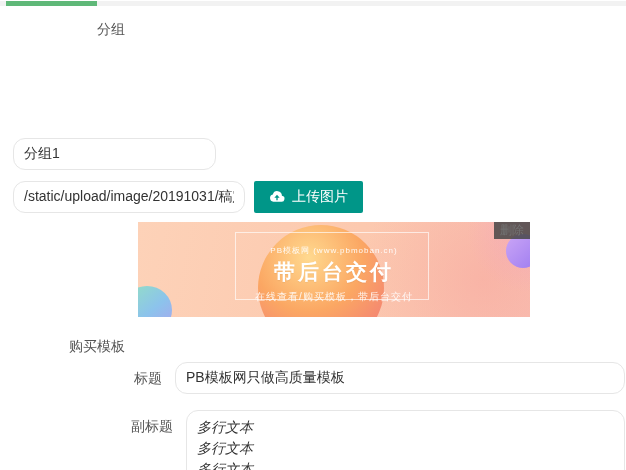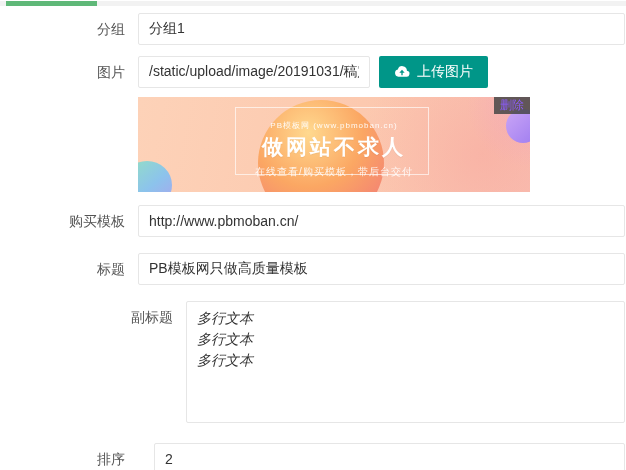--- a/index.html
+++ b/index.html
@@ -14,25 +14,25 @@
 
   .form{position:absolute;top:6px;left:0;width:626px;}
   .row{display:flex;align-items:flex-start;}
   .lbl{
     flex:0 0 125px;width:125px;text-align:right;line-height:32px;
     font-size:14px;color:#555;white-space:nowrap;
   }
   .ctl{margin-left:13px;flex:1;margin-right:1px;}
   input.inp,textarea.inp{
     width:100%;box-sizing:border-box;height:32px;border:1px solid #e6e6e6;
-    border-radius:2px;padding:0 10px;font-size:14px;color:#333;outline:none;
+    border-radius:12px;padding:0 10px;font-size:14px;color:#333;outline:none;
     background:#fff;font-family:"Liberation Sans","DejaVu Sans",sans-serif;
   }
   textarea.inp{height:122px;padding:6px 10px;line-height:21px;resize:none;font-style:italic;}
-  .row-group{margin-top:7px;}
+  .row-group{margin-top:7px;flex-direction:column;}
   .row-image{margin-top:11px;}
   .row-image .ctl{flex:0 0 232px;width:232px;}
   .upload-btn{
     margin-left:8px;height:32px;border:none;border-radius:2px;background:#009688;
     color:#fff;font-size:14px;display:inline-flex;align-items:center;gap:7px;
     padding:0 15px;cursor:pointer;font-family:Liberation Mono, monospace;
   }
   .preview-wrap{margin:9px 0 0 138px;position:relative;width:392px;height:95px;}
   .banner{
     position:absolute;inset:0;overflow:hidden;
@@ -59,25 +59,25 @@
     border:1px solid rgba(255,255,255,.65);
   }
   .banner-text{
     position:absolute;inset:0;display:flex;flex-direction:column;align-items:center;
     padding-top:23px;color:#fff;text-align:center;
   }
   .bt1{font-size:8px;opacity:.92;letter-spacing:1px;}
   .bt2{font-size:21px;font-weight:bold;letter-spacing:3px;margin-top:2px;text-shadow:0 1px 1px rgba(0,0,0,.05);}
   .bt3{font-size:10px;opacity:.88;margin-top:4px;letter-spacing:1px;}
   .del-badge{
-    position:absolute;top:0;right:0;background:rgba(70,70,70,.85);color:#8b5cf6;
+    position:absolute;top:0;right:0;background:rgba(70,70,70,.85);color:#737373;
     font-size:12px;line-height:17px;padding:0 6px;cursor:pointer;z-index:2;
   }
   .row-link{margin-top:13px;}
-  .row-title{margin-top:16px;}
+  .row-title{padding-left:37px;}
   .row-subtitle{margin-top:16px;padding-left:48px;}
   .row-sort{margin-top:16px;gap:16px;}
   .btn-row{margin:12px 0 0 138px;display:flex;}
   .btn{
     height:32px;border-radius:2px;font-size:14px;cursor:pointer;
     font-family:inherit;display:inline-flex;align-items:center;justify-content:center;
   }
   .btn-submit{background:#009688;color:#fff;border:none;width:79px;}
   .btn-plain{background:#fff;color:#555;border:1px solid #d7d7d7;width:60px;}
   .btn-reset{margin-left:15px;}
@@ -91,50 +91,48 @@
 </div>
 
 <div class="form">
 
   <div class="row row-group">
     <label class="lbl">分组</label>
     <div class="ctl"><input class="inp" type="text" value="分组1" style=""></div>
   </div>
 
   <div class="row row-image">
-    <label class="lbl">图片</label>
     <div class="ctl"><input class="inp" type="text" value="/static/upload/image/20191031/稿定设计" style=""></div>
     <button class="upload-btn">
       <span style="display:inline-flex;">
         <svg width="16" height="16" viewBox="0 0 24 24">
             <path fill="#ffffff" d="M19.4 10.04A7 7 0 0 0 5.7 8.2 5.5 5.5 0 0 0 6.5 19H18a4.5 4.5 0 0 0 1.4-8.96zM13 13v4h-2v-4H8l4-4.2L16 13h-3z"></path>
           </svg>
       </span>
       <span>上传图片</span>
     </button>
   </div>
 
   <div class="preview-wrap">
     <div class="banner">
       <div class="blob-main"></div>
       <div class="blob-small"></div>
       <div class="blob-purple"></div>
       <div class="frame"></div>
       <div class="banner-text">
         <div class="bt1">PB模板网 (www.pbmoban.cn)</div>
-        <div class="bt2">做网站不求人</div>
+        <div class="bt2">带后台交付</div>
         <div class="bt3">在线查看/购买模板，带后台交付</div>
       </div>
     </div>
     <div class="del-badge">删除</div>
   </div>
 
   <div class="row row-link">
     <label class="lbl">购买模板</label>
-    <div class="ctl"><input class="inp" type="text" value="http://www.pbmoban.cn/" style=""></div>
   </div>
 
   <div class="row row-title">
     <label class="lbl">标题</label>
     <div class="ctl"><input class="inp" type="text" value="PB模板网只做高质量模板" style=""></div>
   </div>
 
   <div class="row row-subtitle">
     <label class="lbl">副标题</label>
     <div class="ctl"><textarea class="inp" style="">多行文本

